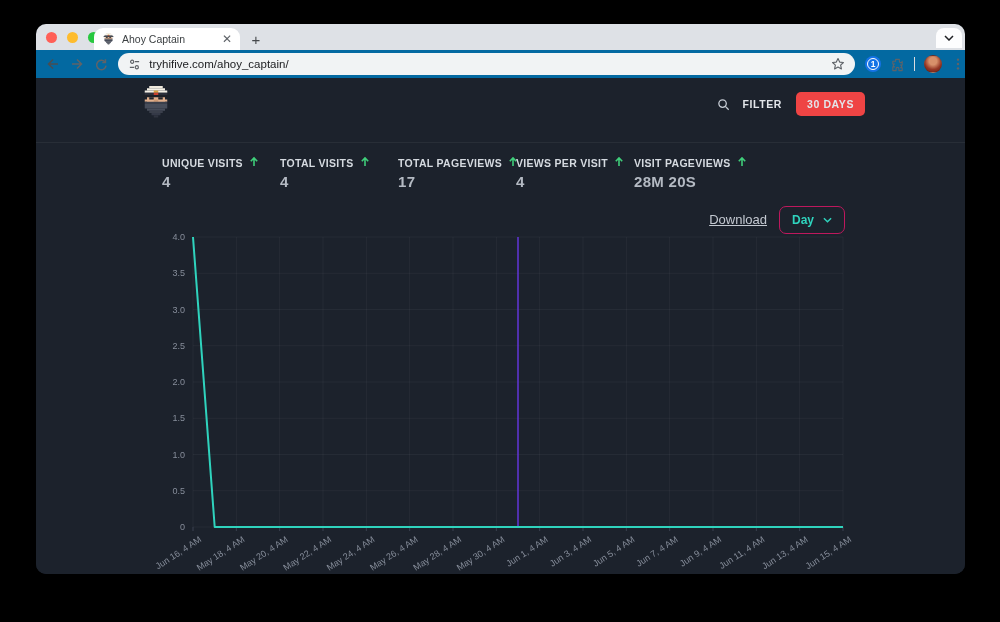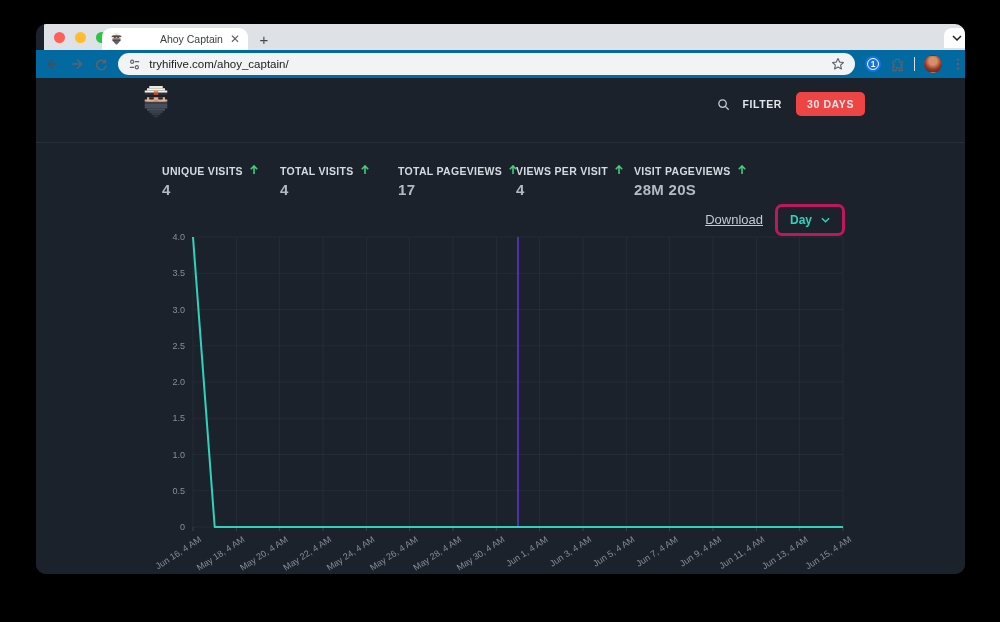--- a/index.html
+++ b/index.html
@@ -5,21 +5,21 @@
   * { margin:0; padding:0; box-sizing:border-box; }
   html,body { width:1000px; height:622px; background:#000; overflow:hidden;
               font-family:"Liberation Sans", sans-serif; }
 
   
   .window { position:absolute; left:36px; top:24px; width:929px; height:550px;
             border-radius:10px; overflow:hidden; background:#1c222c;
             box-shadow:0 12px 40px rgba(0,0,0,.7); }
 
   
-  .tabstrip { position:absolute; left:8px; top:0; width:100%; height:26px; background:#dee1e6;text-align:right; }
+  .tabstrip { position:absolute; left:0; top:0; width:100%; height:26px; background:#dee1e6; }
   .lights { position:absolute; left:10px; top:7.5px; display:flex; gap:10px; }
   .light { width:11px; height:11px; border-radius:50%; }
   .tab { position:absolute; left:58px; top:4px; width:146px; height:22px; background:#fff;
          border-radius:9px 9px 0 0; display:flex; align-items:center; padding:0 8px; gap:7px; }
   .tab-title { font-size:10.5px; color:#3c4043; flex:1; white-space:nowrap; overflow:hidden; }
   .tab-close { color:#5f6368; font-size:12px; line-height:1; cursor:default; }
   .newtab { position:absolute; left:210px; top:5px; width:20px; height:20px; display:flex;
             align-items:center; justify-content:center; color:#45484b; font-size:15px; }
   .tabsearch { position:absolute; right:3px; top:4px; width:26px; height:20px; background:#fdfdfe;
                border-radius:8px 8px 0 0; display:flex; align-items:center; justify-content:center; }
@@ -50,29 +50,29 @@
 
   .hdr-right { position:absolute; right:100px; top:14px; display:flex; align-items:center; gap:14px; }
   .filter-btn { display:flex; align-items:center; gap:12px; color:#e3e6ea; font-size:10.5px;
                 font-weight:bold; letter-spacing:.6px; }
   .range-btn { background:#ef4444; color:#e3e6ea; font-size:10.5px; font-weight:bold;
                letter-spacing:.6px; border:none; border-radius:5px; padding:6px 11px; }
 
   .hairline { position:absolute; left:0; top:64px; width:100%; height:1px;
               background:rgba(255,255,255,.055); }
 
-  .stats-row { position:absolute; left:126px; top:86px; display:flex; }
+  .stats-row { position:absolute; left:126px; top:78px; display:flex; }
   .stat { width:118px; }
   .stat-label { display:flex; align-items:center; gap:6px; color:#d5dae0; font-size:10.5px;
                 font-weight:bold; letter-spacing:.3px; white-space:nowrap; }
   .stat-value { margin-top:4px; color:#b4bac3; font-size:15px; font-weight:bold; letter-spacing:.3px; }
 
   .chart-controls { position:absolute; right:120px; top:128px; display:flex; align-items:center; gap:12px; height:27px; }
   .download-link { color:#c4c9d1; font-size:13px; text-decoration:underline; }
-  .interval-btn { display:flex; align-items:center; gap:9px; border:3px solid #be185d;
+  .interval-btn { display:flex; align-items:center; gap:9px; border:1px solid #be185d;
                   background:transparent; border-radius:7px; padding:6px 12px; color:#2fd3bd;
                   font-size:12px; font-weight:bold; }
 
   .chart-svg { position:absolute; left:0; top:150px; }
   .chart-svg text { font-family:"Liberation Sans", sans-serif; }
 </style>
 </head>
 <body>
 
 <svg width="0" height="0" style="position:absolute">

